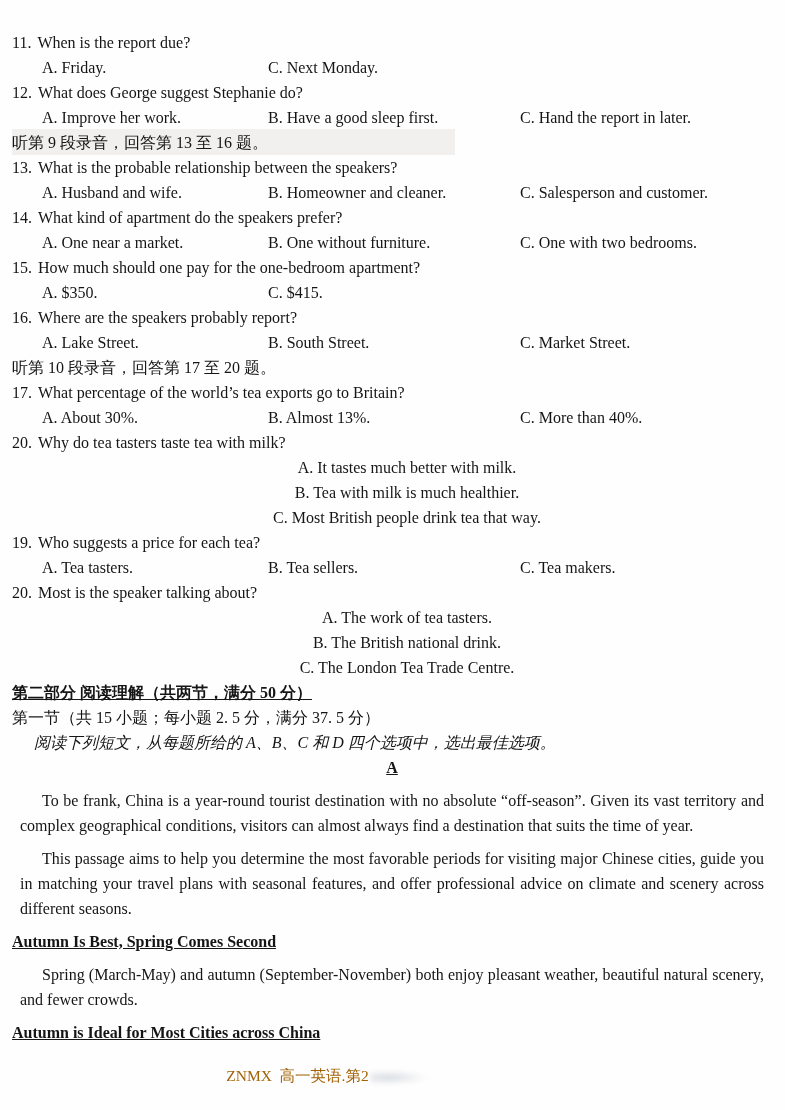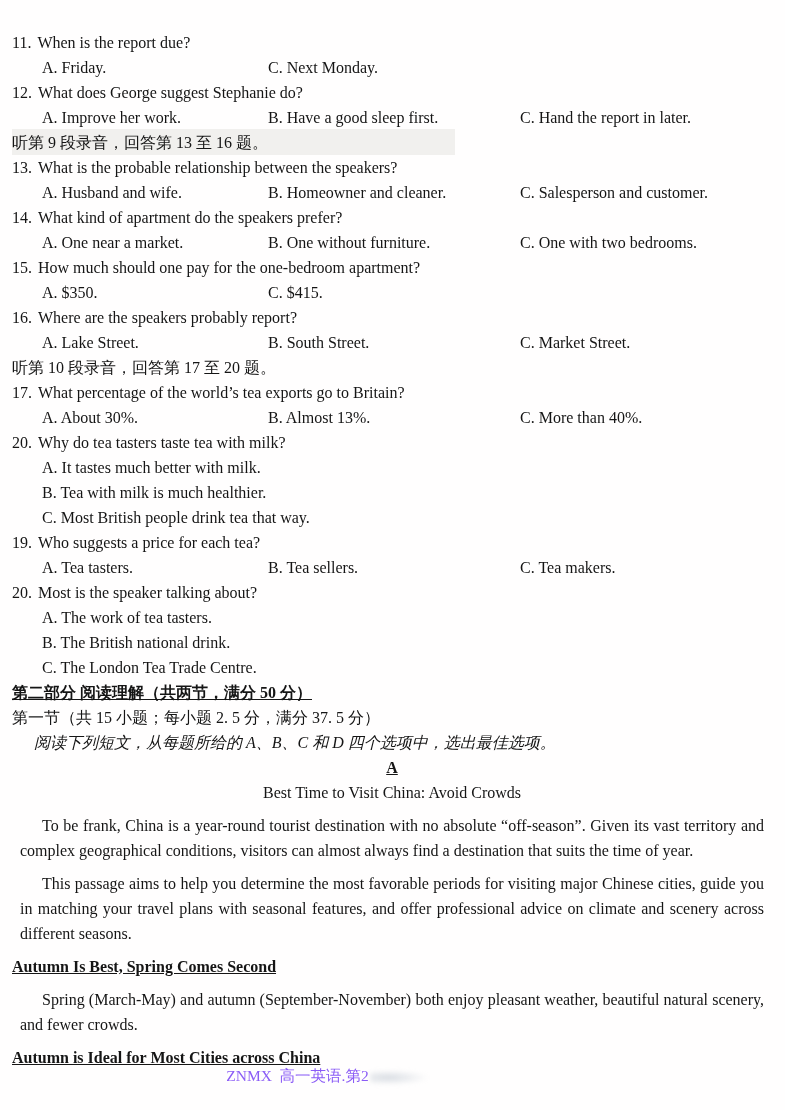--- a/index.html
+++ b/index.html
@@ -17,21 +17,21 @@
   }
   .line { line-height: 25px; min-height: 25px; }
   .qstem { line-height: 25px; }
   .qnum { margin-right: 6px; }
   .opts {
     display: grid;
     grid-template-columns: 226px 252px 1fr;
     padding-left: 30px;
     line-height: 25px;
   }
-  .stacked-opt { padding-left: 30px; line-height: 25px; }
+  .stacked-opt { padding-left: 30px; line-height: 25px; text-align: center; }
   .note { position: relative; line-height: 25px; }
   .note .hl {
     position: absolute;
     left: 0; top: -1px;
     width: 443px; height: 26px;
     background: #f1f0ee;
     z-index: 0;
   }
   .note .note-text { position: relative; z-index: 1; }
   .bold { font-weight: bold; text-decoration: underline; }
@@ -45,21 +45,21 @@
   }
   .footer {
     position: absolute;
     top: 1066px;
     left: 0;
     width: 734px;
     box-sizing: border-box;
     padding-right: 80px;
     text-align: center;
     font-size: 15.5px;
-    color: #8b5cf6;
+    color: #a16207;
   }
   .footer .footer-text { white-space: pre; }
   .smudge {
     display: inline-block;
     width: 58px;
     height: 15px;
     margin-left: 1px;
     vertical-align: middle;
     background: radial-gradient(ellipse at 30% 50%, rgba(183,193,204,0.55), rgba(183,193,204,0) 72%);
     filter: blur(2px);
@@ -160,21 +160,20 @@
     <span class="qnum">20.</span><span>Most is the speaker talking about?</span>
   </div>
   <div class="stacked-opt">A. The work of tea tasters.</div>
   <div class="stacked-opt">B. The British national drink.</div>
   <div class="stacked-opt">C. The London Tea Trade Centre.</div>
 
   <div class="line bold">第二部分 阅读理解（共两节，满分 50 分）</div>
   <div class="line">第一节（共 15 小题；每小题 2. 5 分，满分 37. 5 分）</div>
   <div class="line indent22">阅读下列短文，从每题所给的 A、B、C 和 D 四个选项中，选出最佳选项。</div>
   <div class="line bold center">A</div>
-  <div class="line center">Best Time to Visit China: Avoid Crowds</div>
 
   <p class="para">To be frank, China is a year-round tourist destination with no absolute “off-season”. Given its vast territory and complex geographical conditions, visitors can almost always find a destination that suits the time of year.</p>
   <p class="para">This passage aims to help you determine the most favorable periods for visiting major Chinese cities, guide you in matching your travel plans with seasonal features, and offer professional advice on climate and scenery across different seasons.</p>
   <div class="line bold">Autumn Is Best, Spring Comes Second</div>
   <p class="para">Spring (March-May) and autumn (September-November) both enjoy pleasant weather, beautiful natural scenery, and fewer crowds.</p>
   <div class="line bold">Autumn is Ideal for Most Cities across China</div>
 
   <div class="footer">
     <span class="footer-text">ZNMX  高一英语.第2</span><span class="smudge"></span>
   </div>

